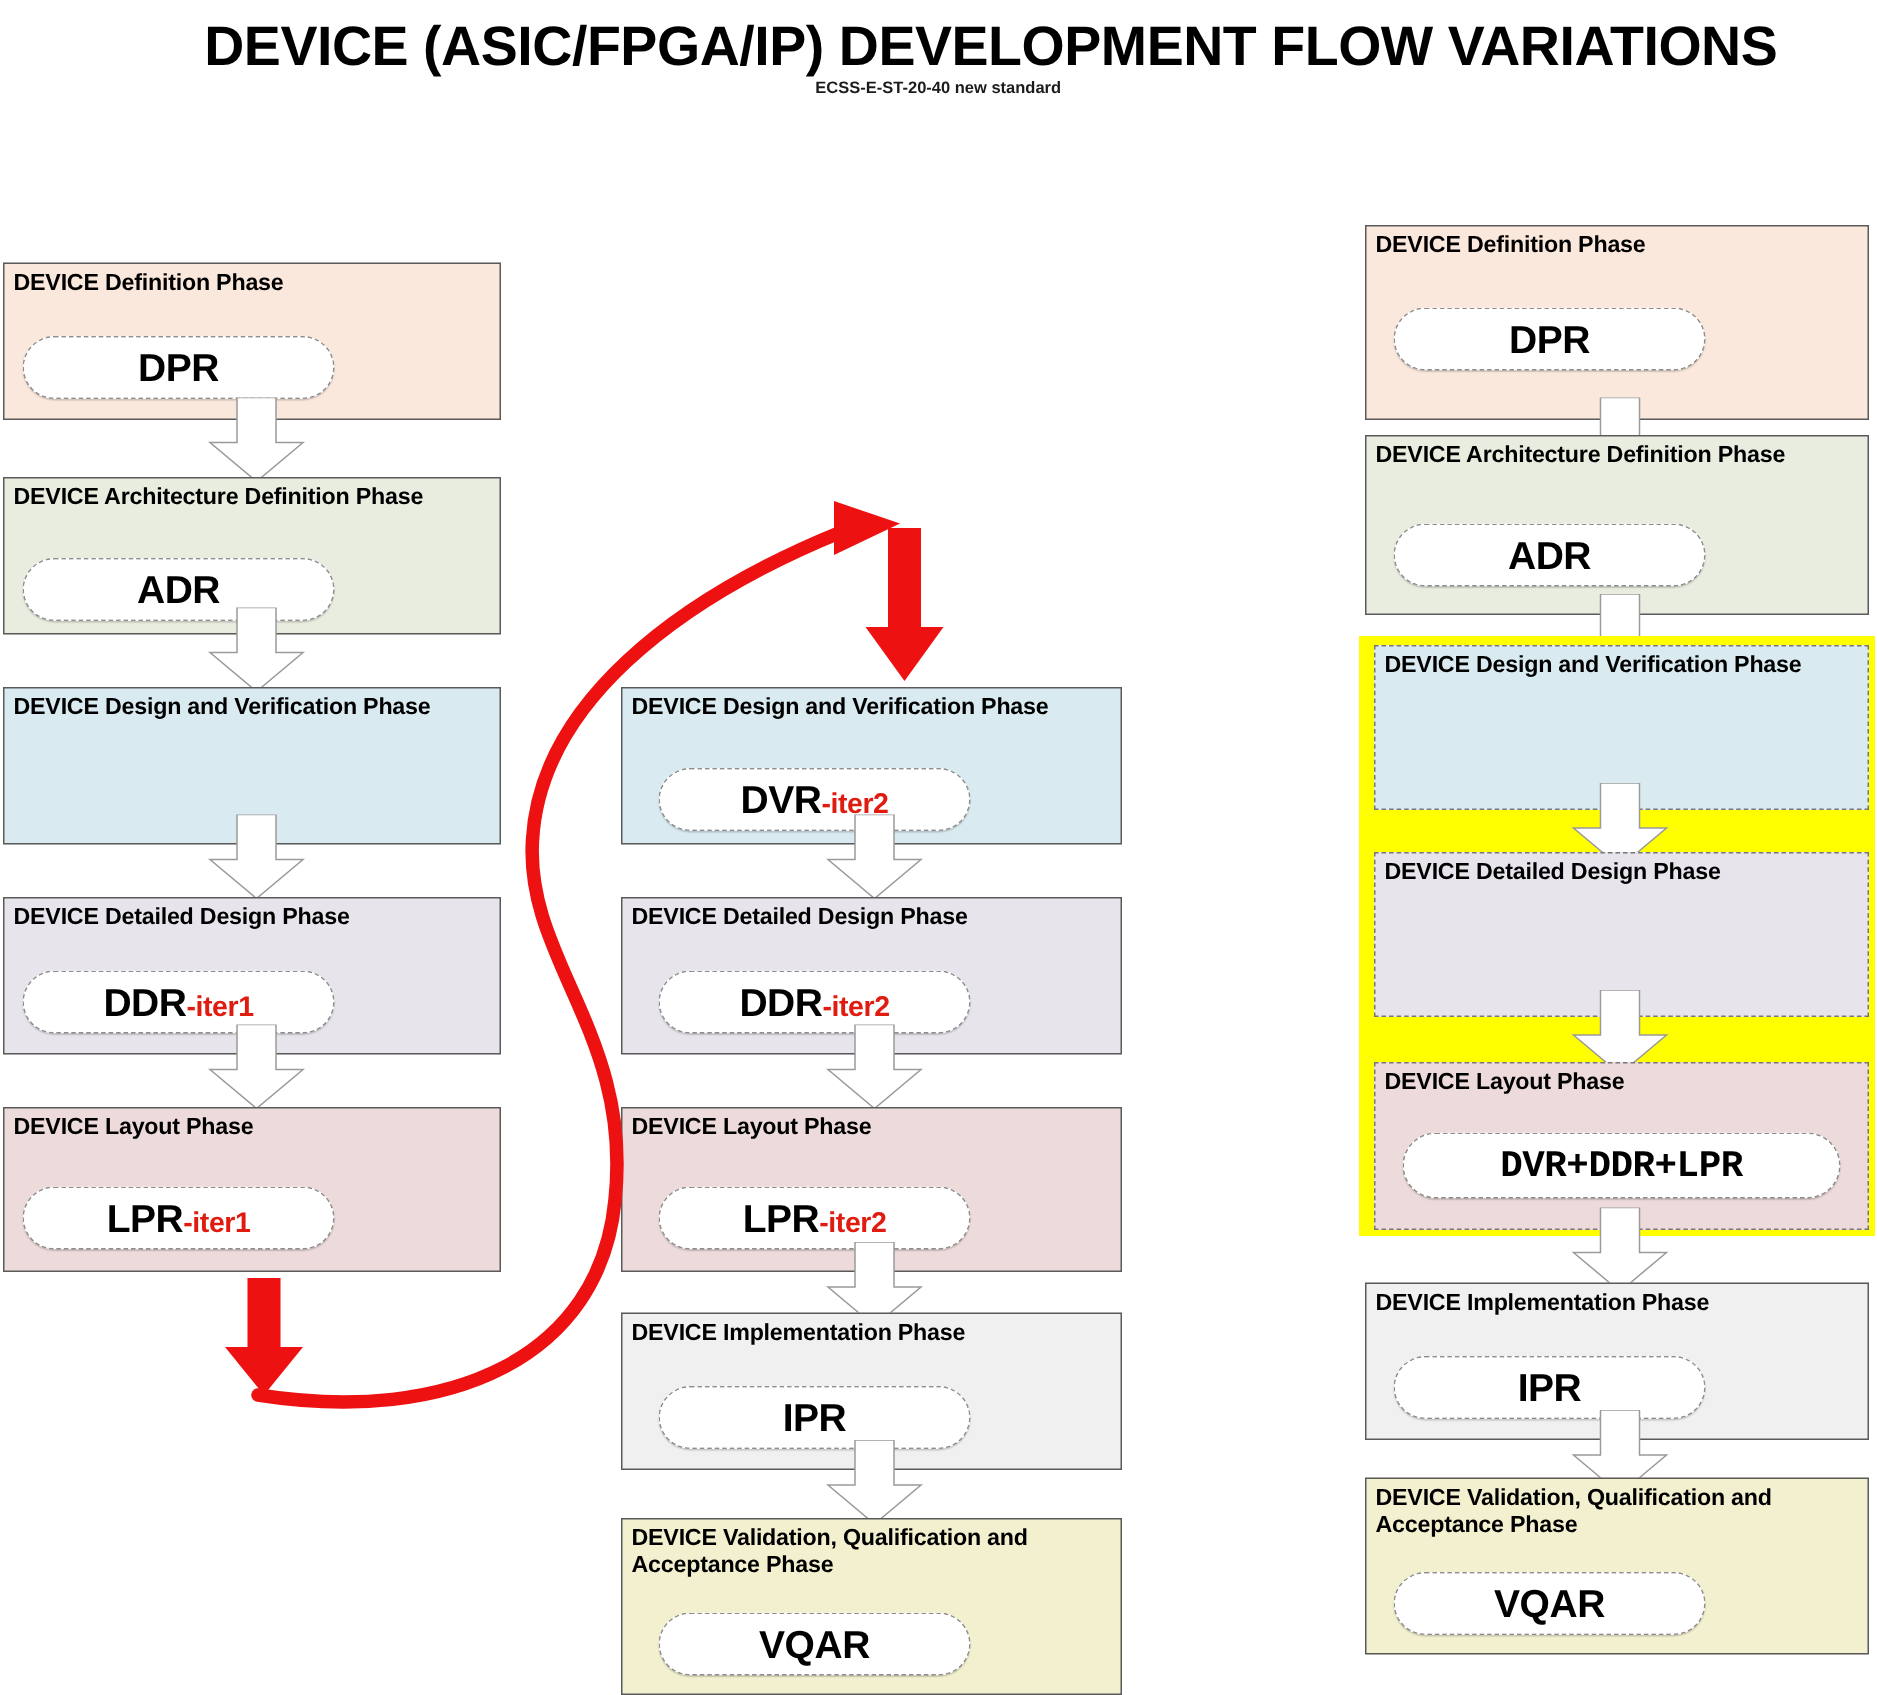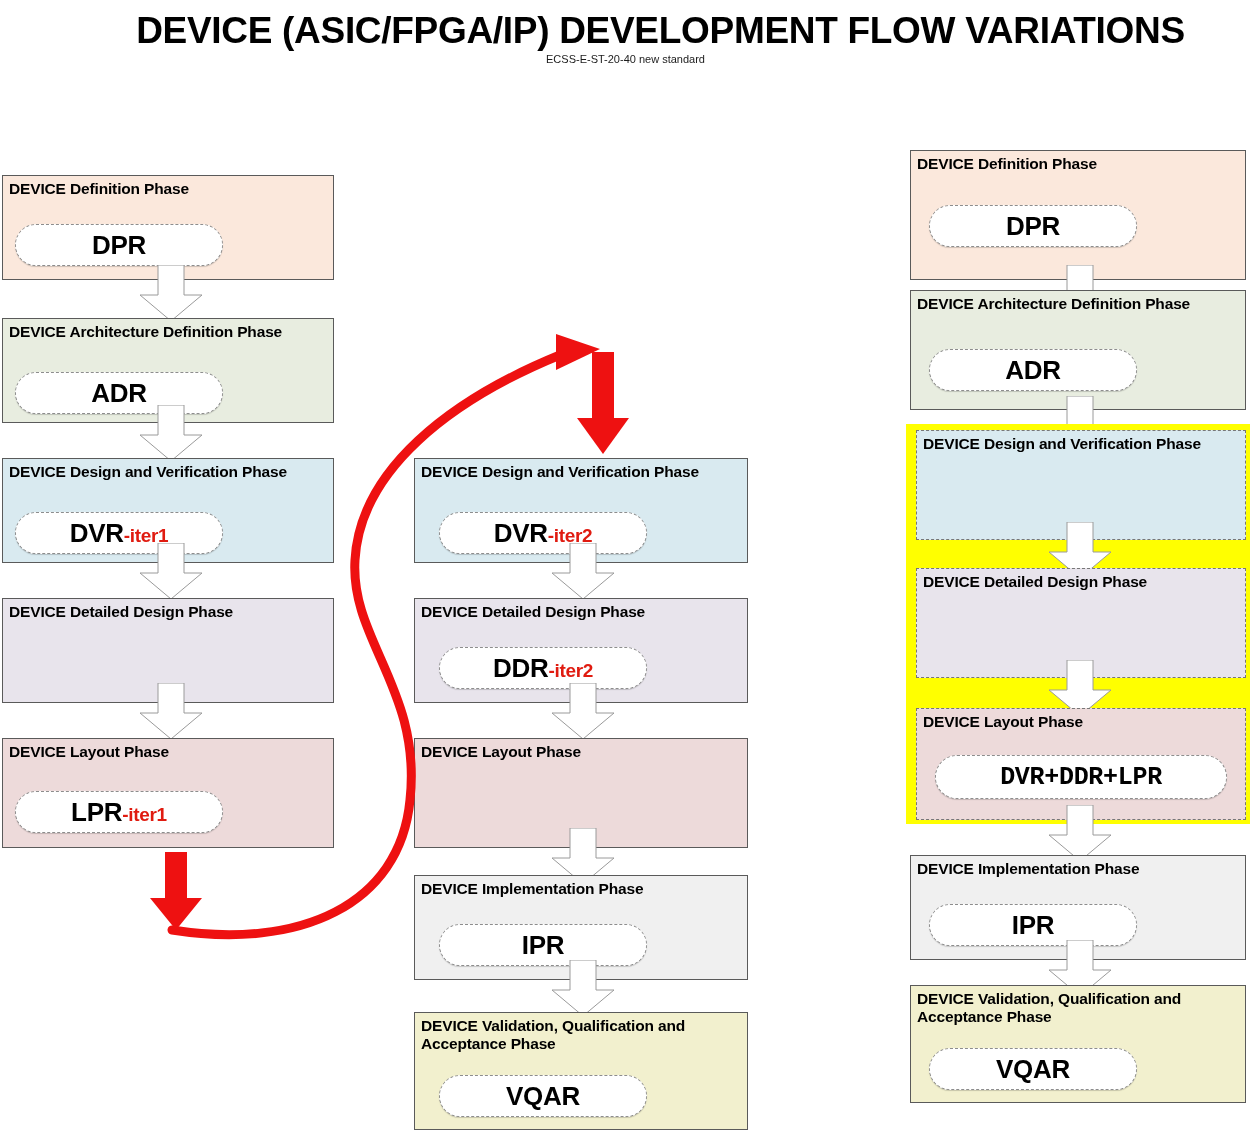--- a/index.html
+++ b/index.html
@@ -12,21 +12,21 @@
 
   
   .title{
     position:absolute;left:0;top:10px;width:1251px;text-align:center;
     font-size:37px;font-weight:bold;letter-spacing:-0.3px;color:#000;
     white-space:nowrap;
     padding-left:35px;
   }
   .subtitle{
     position:absolute;left:0;top:53px;width:1251px;text-align:center;
-    font-size:11px;font-weight:normal;color:#1b1b1b;
+    font-size:11px;font-weight:bold;color:#1b1b1b;
   }
 
   
   .phase{
     position:absolute;box-sizing:border-box;
     border:1px solid #5a5a5a;
   }
   .phase .hdr{
     position:absolute;left:6px;right:8px;top:4px;
     text-align:left;font-size:15.5px;font-weight:bold;color:#000;
@@ -90,33 +90,33 @@
     </div>
 
     <div class="warrow" style="left:136px;top:405px;">
       <svg width="70" height="58" viewBox="0 0 70 58">
           <path d="M22 0 L48 0 L48 30 L66 30 L35 56 L4 30 L22 30 Z" fill="#ffffff" stroke="#9a9a9a" stroke-width="1"></path>
         </svg>
     </div>
 
     <div class="phase" style="left:2px;top:458px;width:332px;height:105px;background:#D9EAF0;">
       <div class="hdr">DEVICE Design and Verification Phase</div>
-      <div class="pill" style="left:12px;top:53px;width:208px;height:42px;">
-        <span class="lbl"><span>DVR</span><span class="it">-iter1</span></span>
-      </div>
     </div>
 
     <div class="warrow" style="left:136px;top:543px;">
       <svg width="70" height="58" viewBox="0 0 70 58">
           <path d="M22 0 L48 0 L48 30 L66 30 L35 56 L4 30 L22 30 Z" fill="#ffffff" stroke="#9a9a9a" stroke-width="1"></path>
         </svg>
     </div>
 
     <div class="phase" style="left:2px;top:598px;width:332px;height:105px;background:#E8E4EC;">
       <div class="hdr">DEVICE Detailed Design Phase</div>
+      <div class="pill" style="left:12px;top:48px;width:208px;height:42px;">
+        <span class="lbl"><span>DDR</span><span class="it">-iter1</span></span>
+      </div>
     </div>
 
     <div class="warrow" style="left:136px;top:683px;">
       <svg width="70" height="58" viewBox="0 0 70 58">
           <path d="M22 0 L48 0 L48 30 L66 30 L35 56 L4 30 L22 30 Z" fill="#ffffff" stroke="#9a9a9a" stroke-width="1"></path>
         </svg>
     </div>
 
     <div class="phase" style="left:2px;top:738px;width:332px;height:110px;background:#EDDADA;">
       <div class="hdr">DEVICE Layout Phase</div>
@@ -149,20 +149,23 @@
     </div>
 
     <div class="warrow" style="left:548px;top:683px;">
       <svg width="70" height="58" viewBox="0 0 70 58">
           <path d="M22 0 L48 0 L48 30 L66 30 L35 56 L4 30 L22 30 Z" fill="#ffffff" stroke="#9a9a9a" stroke-width="1"></path>
         </svg>
     </div>
 
     <div class="phase" style="left:414px;top:738px;width:334px;height:110px;background:#EDDADA;">
       <div class="hdr">DEVICE Layout Phase</div>
+      <div class="pill" style="left:24px;top:52px;width:208px;height:42px;">
+        <span class="lbl"><span>LPR</span><span class="it">-iter2</span></span>
+      </div>
     </div>
 
     <div class="warrow" style="left:548px;top:828px;">
       <svg width="70" height="58" viewBox="0 0 70 58">
           <path d="M22 0 L48 0 L48 30 L66 30 L35 56 L4 30 L22 30 Z" fill="#ffffff" stroke="#9a9a9a" stroke-width="1"></path>
         </svg>
     </div>
 
     <div class="phase" style="left:414px;top:875px;width:334px;height:105px;background:#F0F0F0;">
       <div class="hdr">DEVICE Implementation Phase</div>

